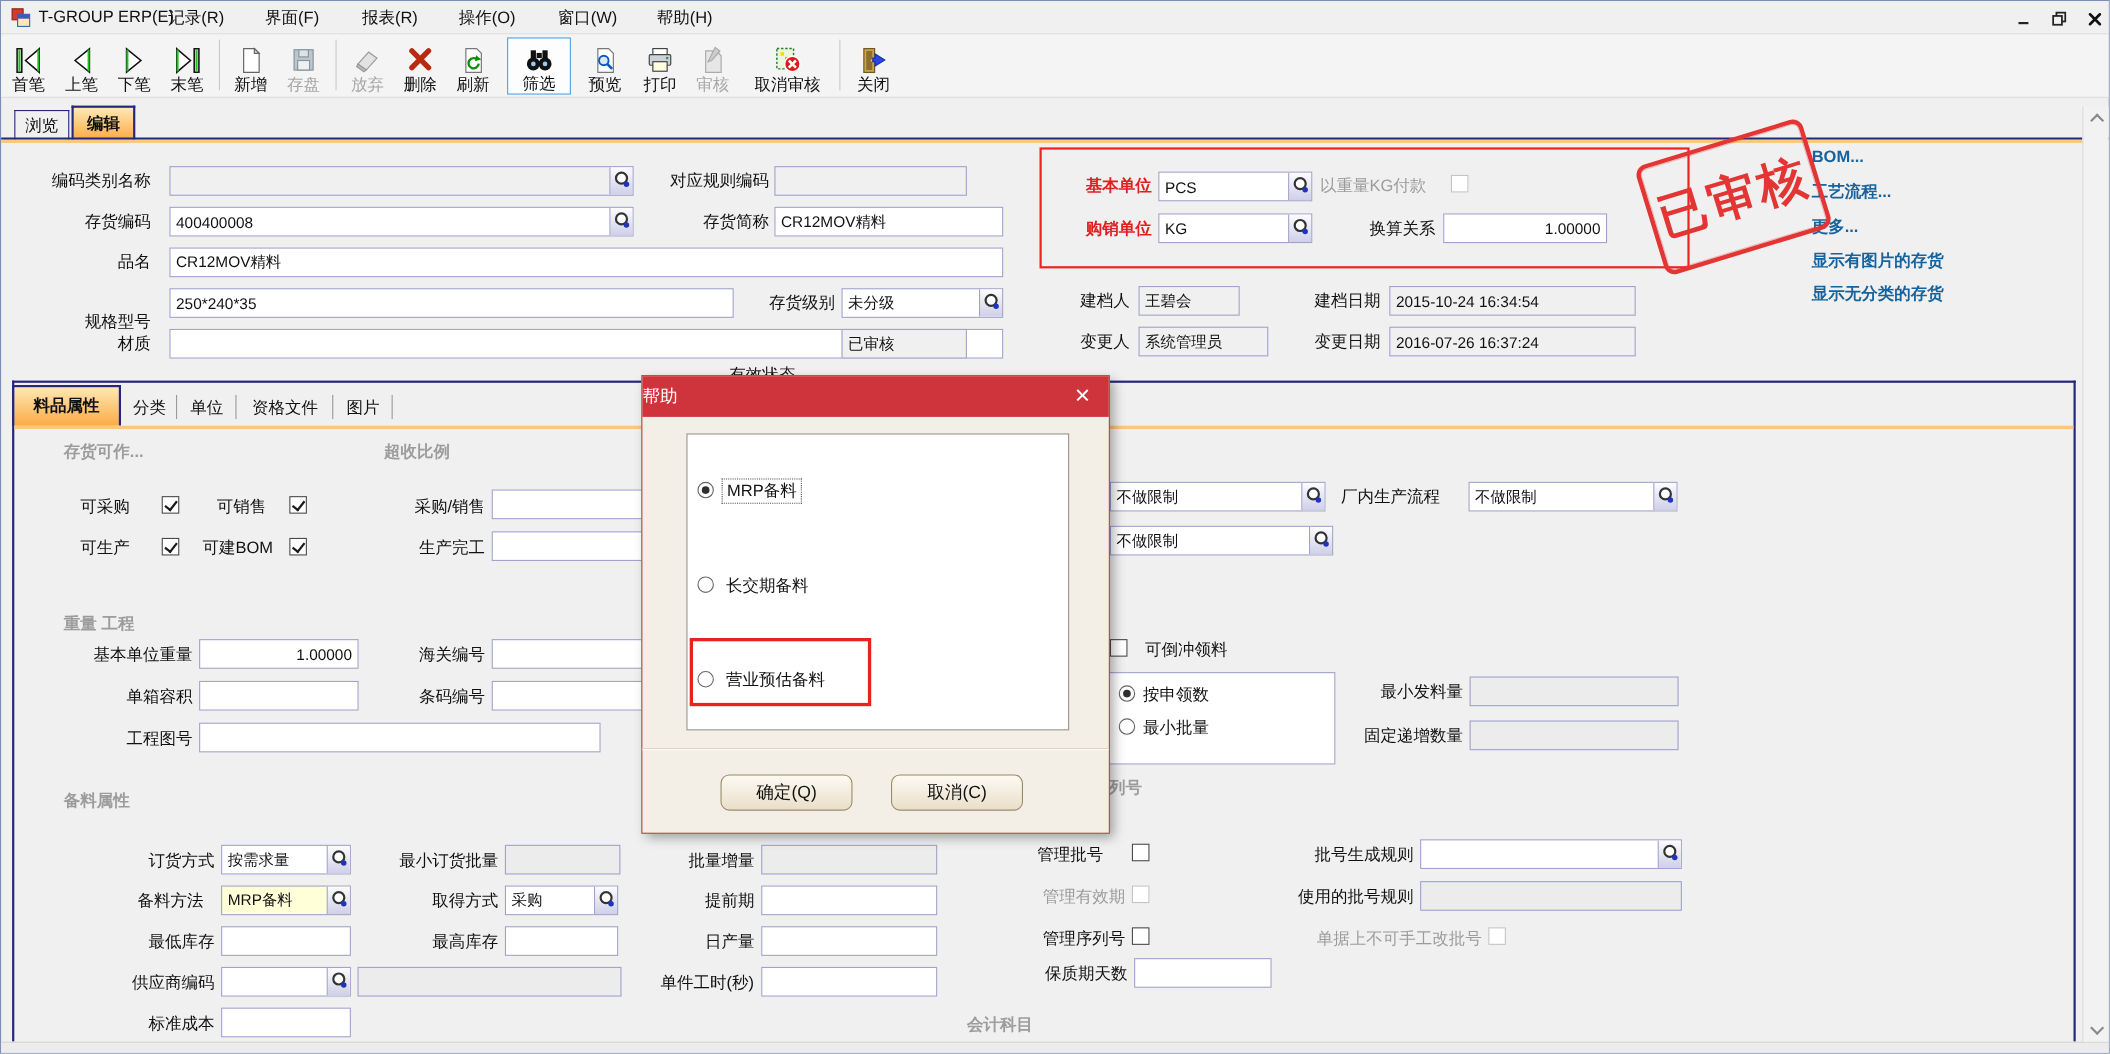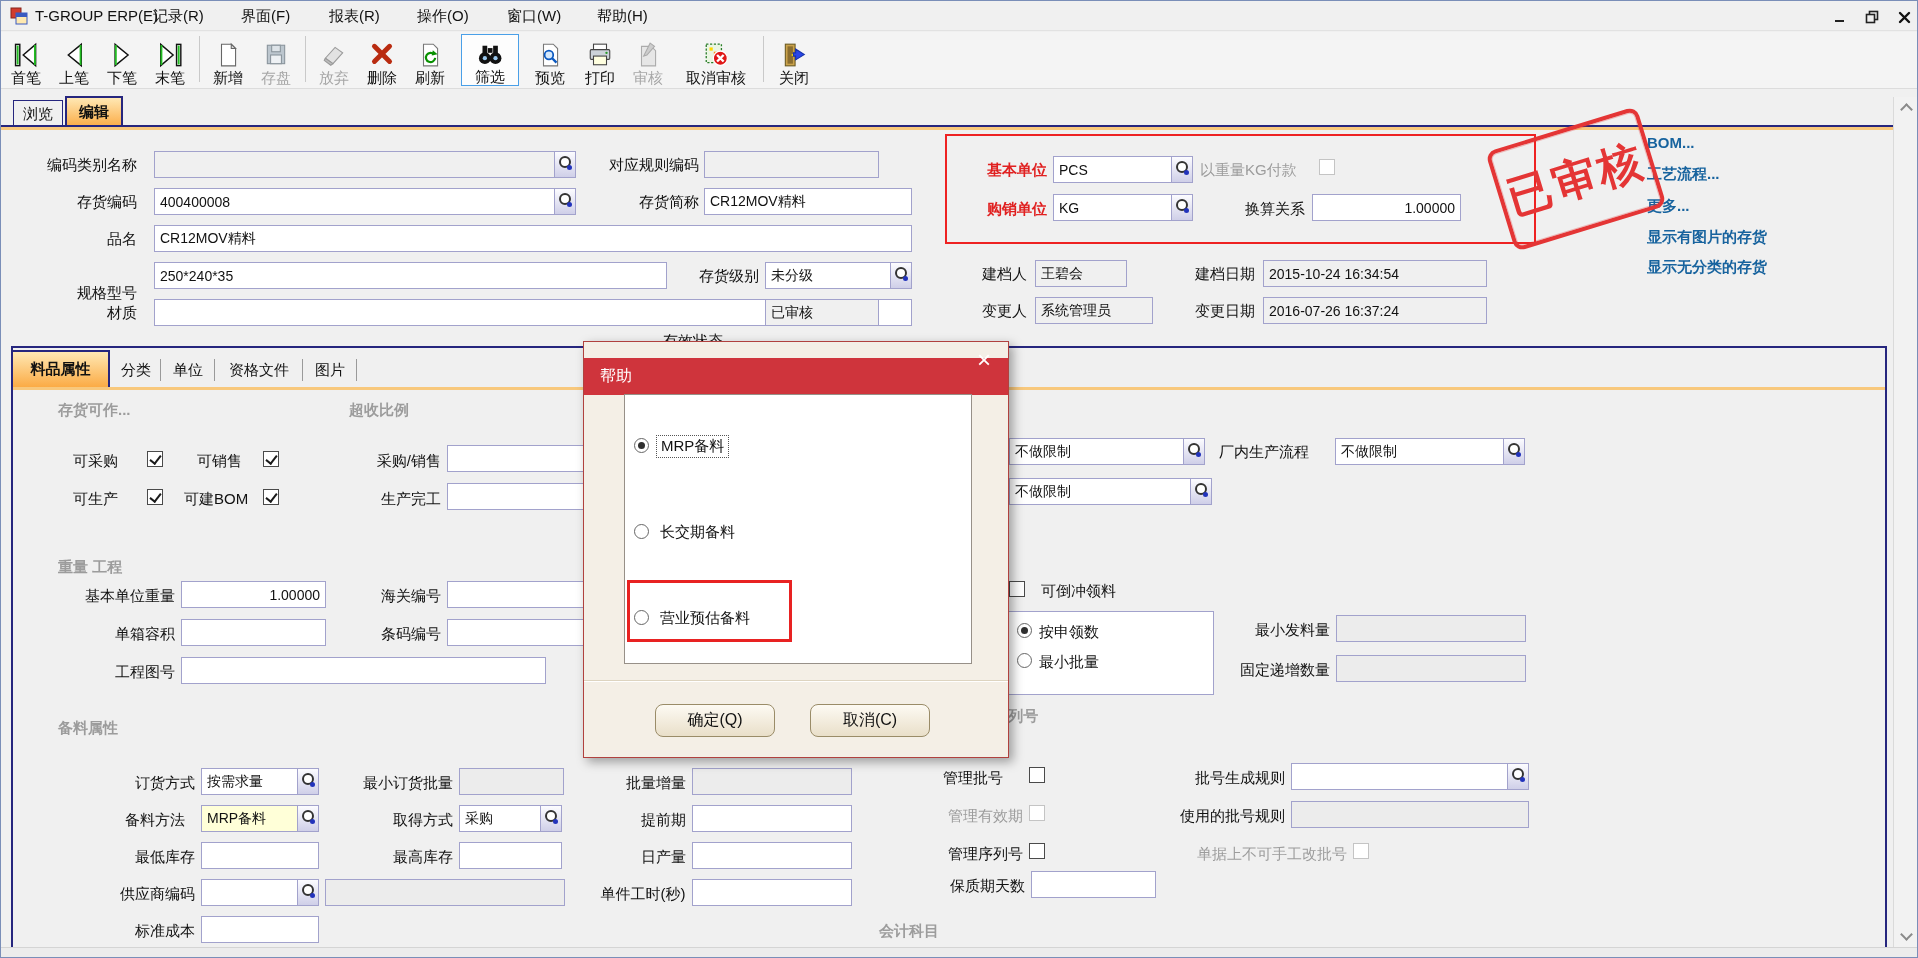--- a/index.html
+++ b/index.html
@@ -54,22 +54,22 @@
     border:4px solid #e43535;border-radius:10px;box-shadow:inset 0 0 0 1px rgba(228,53,53,.3);
     color:#e43535;font-size:44px;font-weight:bold;letter-spacing:3px;
     display:flex;align-items:center;justify-content:center;z-index:5;}
   .subpanel{position:absolute;left:10px;top:345px;width:1876px;height:601px;border:2px solid #26267e;border-bottom:none;}
   .stab{position:absolute;font-size:15px;display:flex;align-items:center;justify-content:center;}
   .stab.active{background:linear-gradient(180deg,#ffe8b4 0%,#fbab45 100%);font-weight:bold;border:2px solid #26267e;border-bottom:none;}
   .stabsep{position:absolute;width:1px;height:22px;background:#9a9a9a;}
   
   .dialog{position:absolute;left:582px;top:340px;width:426px;height:417px;background:#f4efe6;
     border:1px solid #b0413e;box-shadow:4px 4px 10px rgba(0,0,0,.35);z-index:60;}
-  .dlg-title{position:absolute;left:0;top:16px;width:100%;height:37px;background:#cf343c;color:#fff;
-    font-size:16px;display:flex;align-items:center;padding-left:16px;}
+  .dlg-title{position:absolute;left:0;top:0;width:100%;height:37px;background:#cf343c;color:#fff;
+    font-size:16px;display:flex;align-items:center;padding-left:0;}
   .dlg-close{position:absolute;right:10px;top:4px;width:28px;height:28px;color:#fff;font-size:24px;
     display:flex;align-items:center;justify-content:center;cursor:pointer;}
   .dlg-list{position:absolute;left:40px;top:52px;width:348px;height:270px;background:#fff;border:1px solid #979088;}
   .dlg-opt-label{position:absolute;font-size:15px;white-space:nowrap;}
   .focusbox{border:1px dotted #555;padding:1px 4px;}
   .redbox{position:absolute;left:43px;top:238px;width:165px;height:62px;border:3px solid #e82222;}
   .dlg-sep{position:absolute;left:0;top:338px;width:100%;height:1px;background:#ddd4c0;box-shadow:0 1px 0 #fff;}
   .dlg-btn{position:absolute;top:362px;width:120px;height:33px;border:1px solid #9a8c68;border-radius:8px;
     background:linear-gradient(180deg,#fdfaf3 0%,#e9dfc9 100%);font-size:16px;
     display:flex;align-items:center;justify-content:center;cursor:pointer;}

